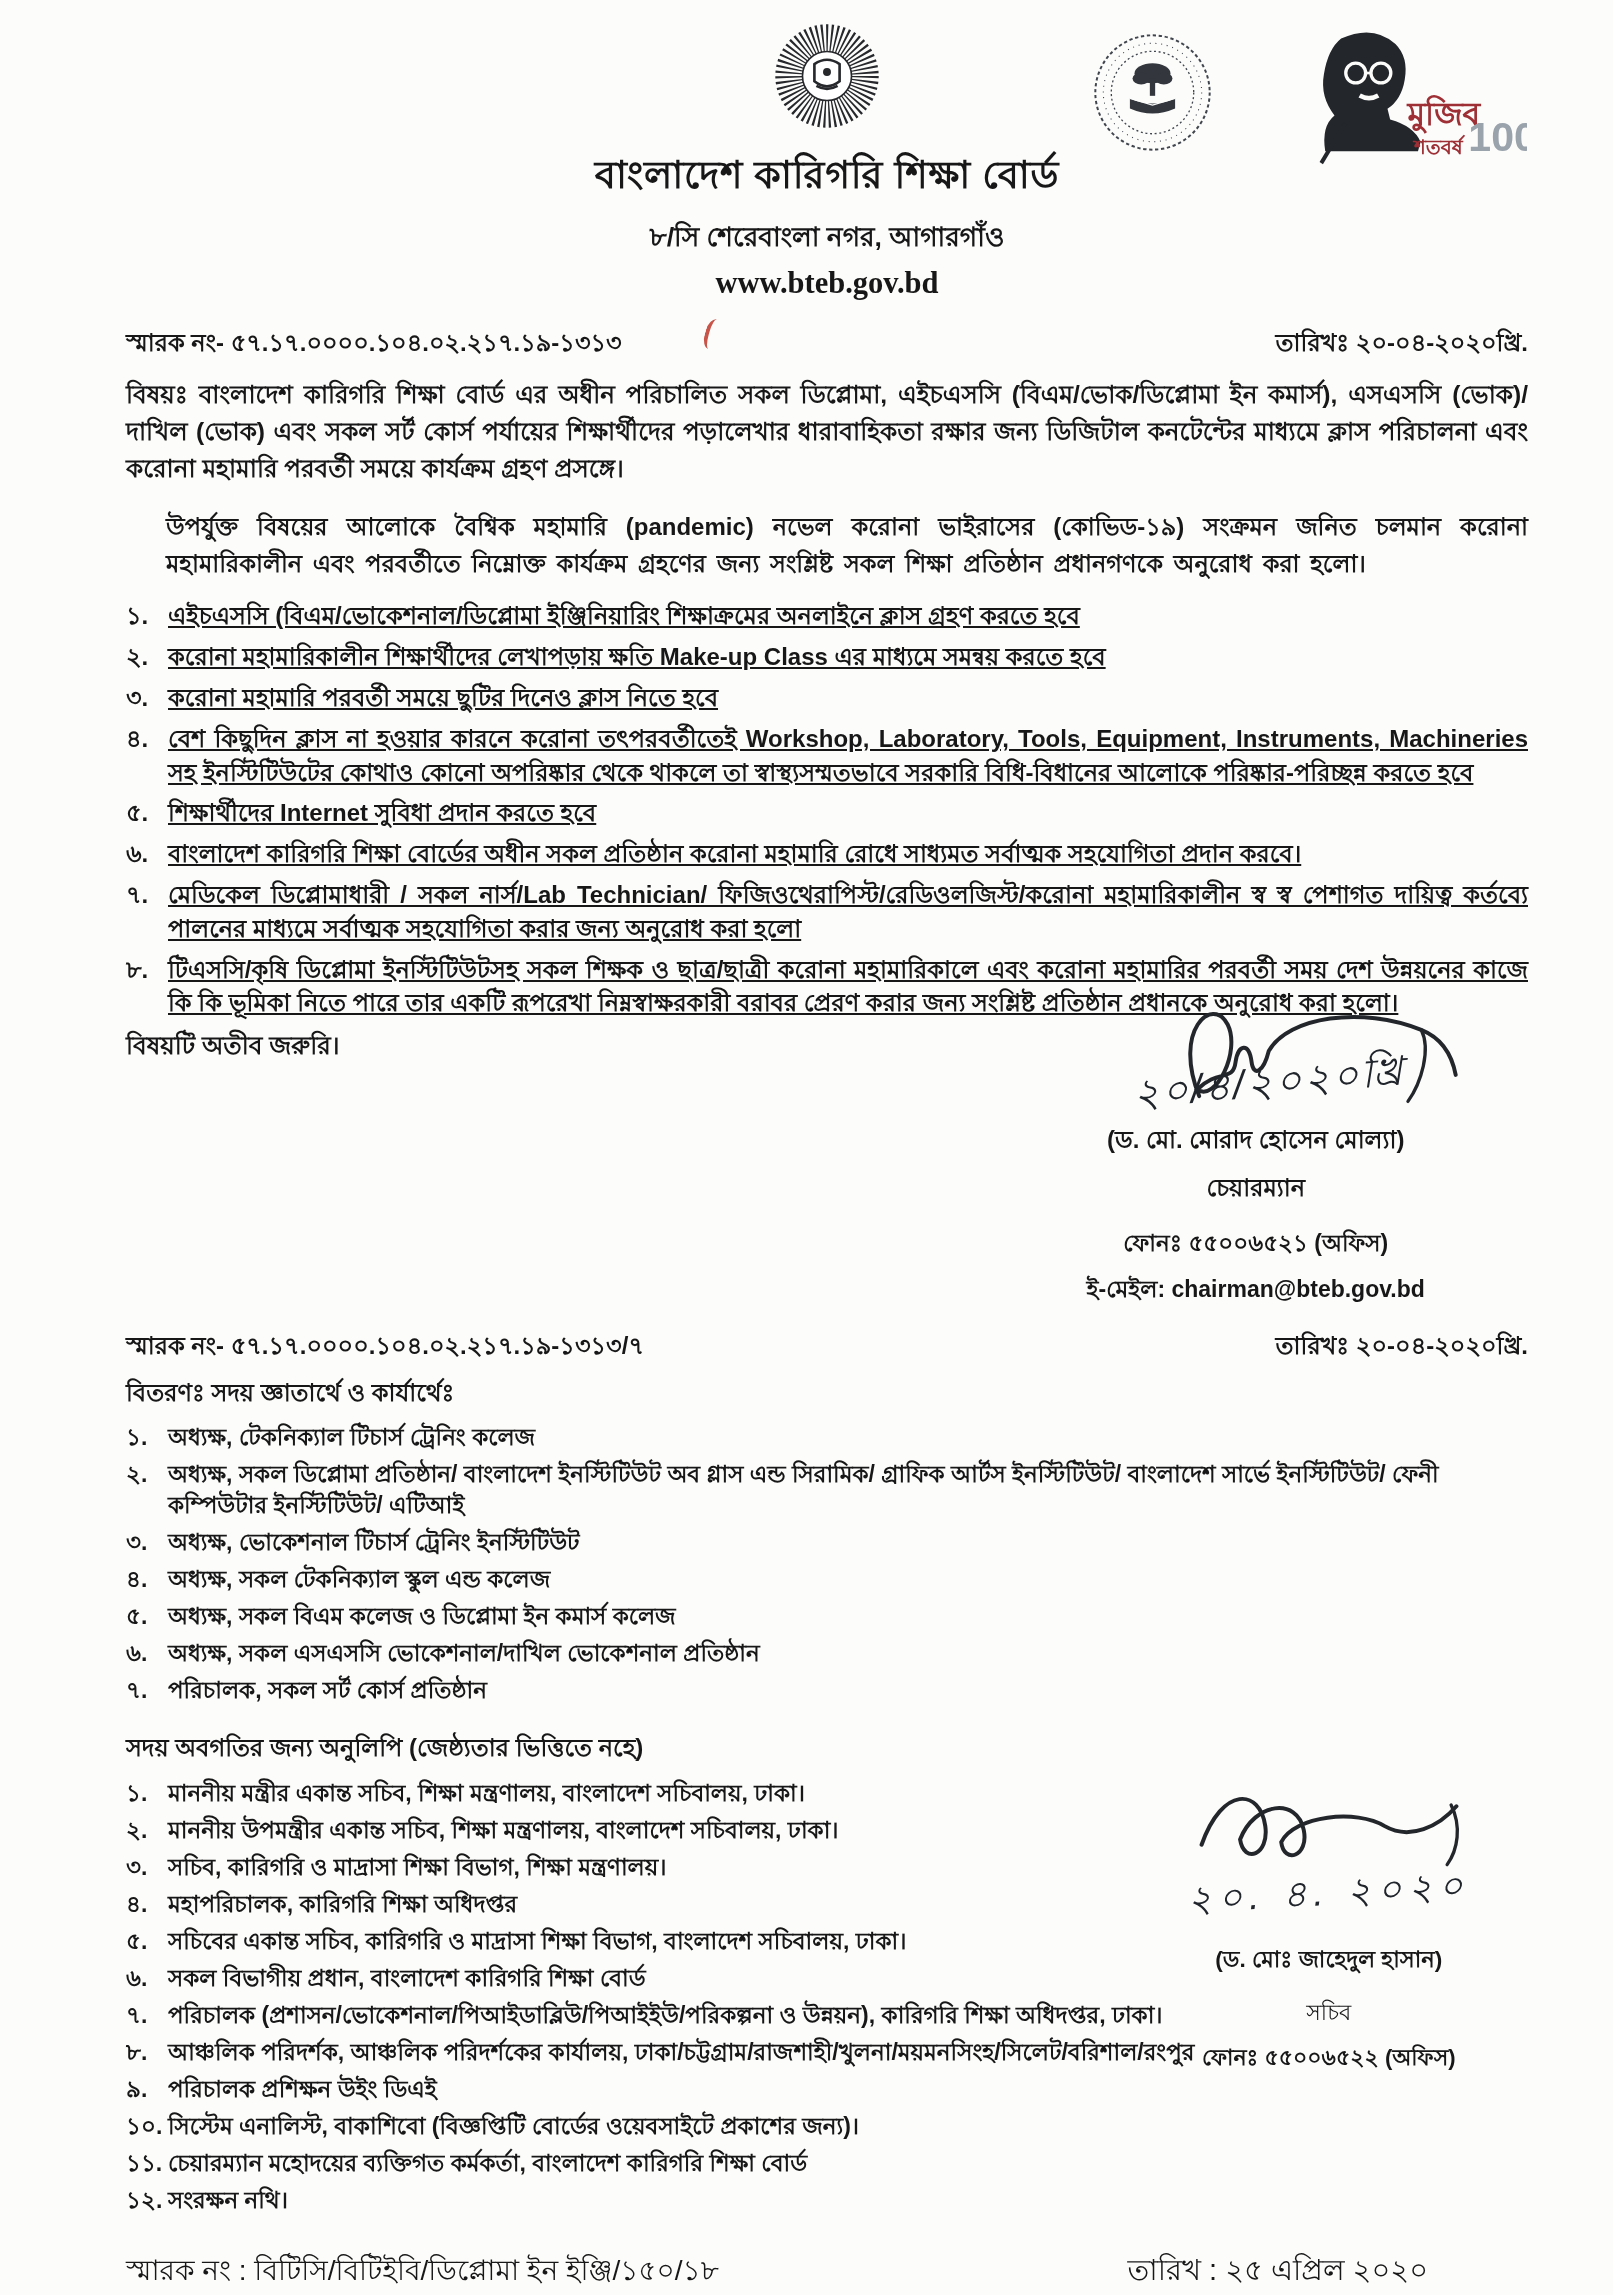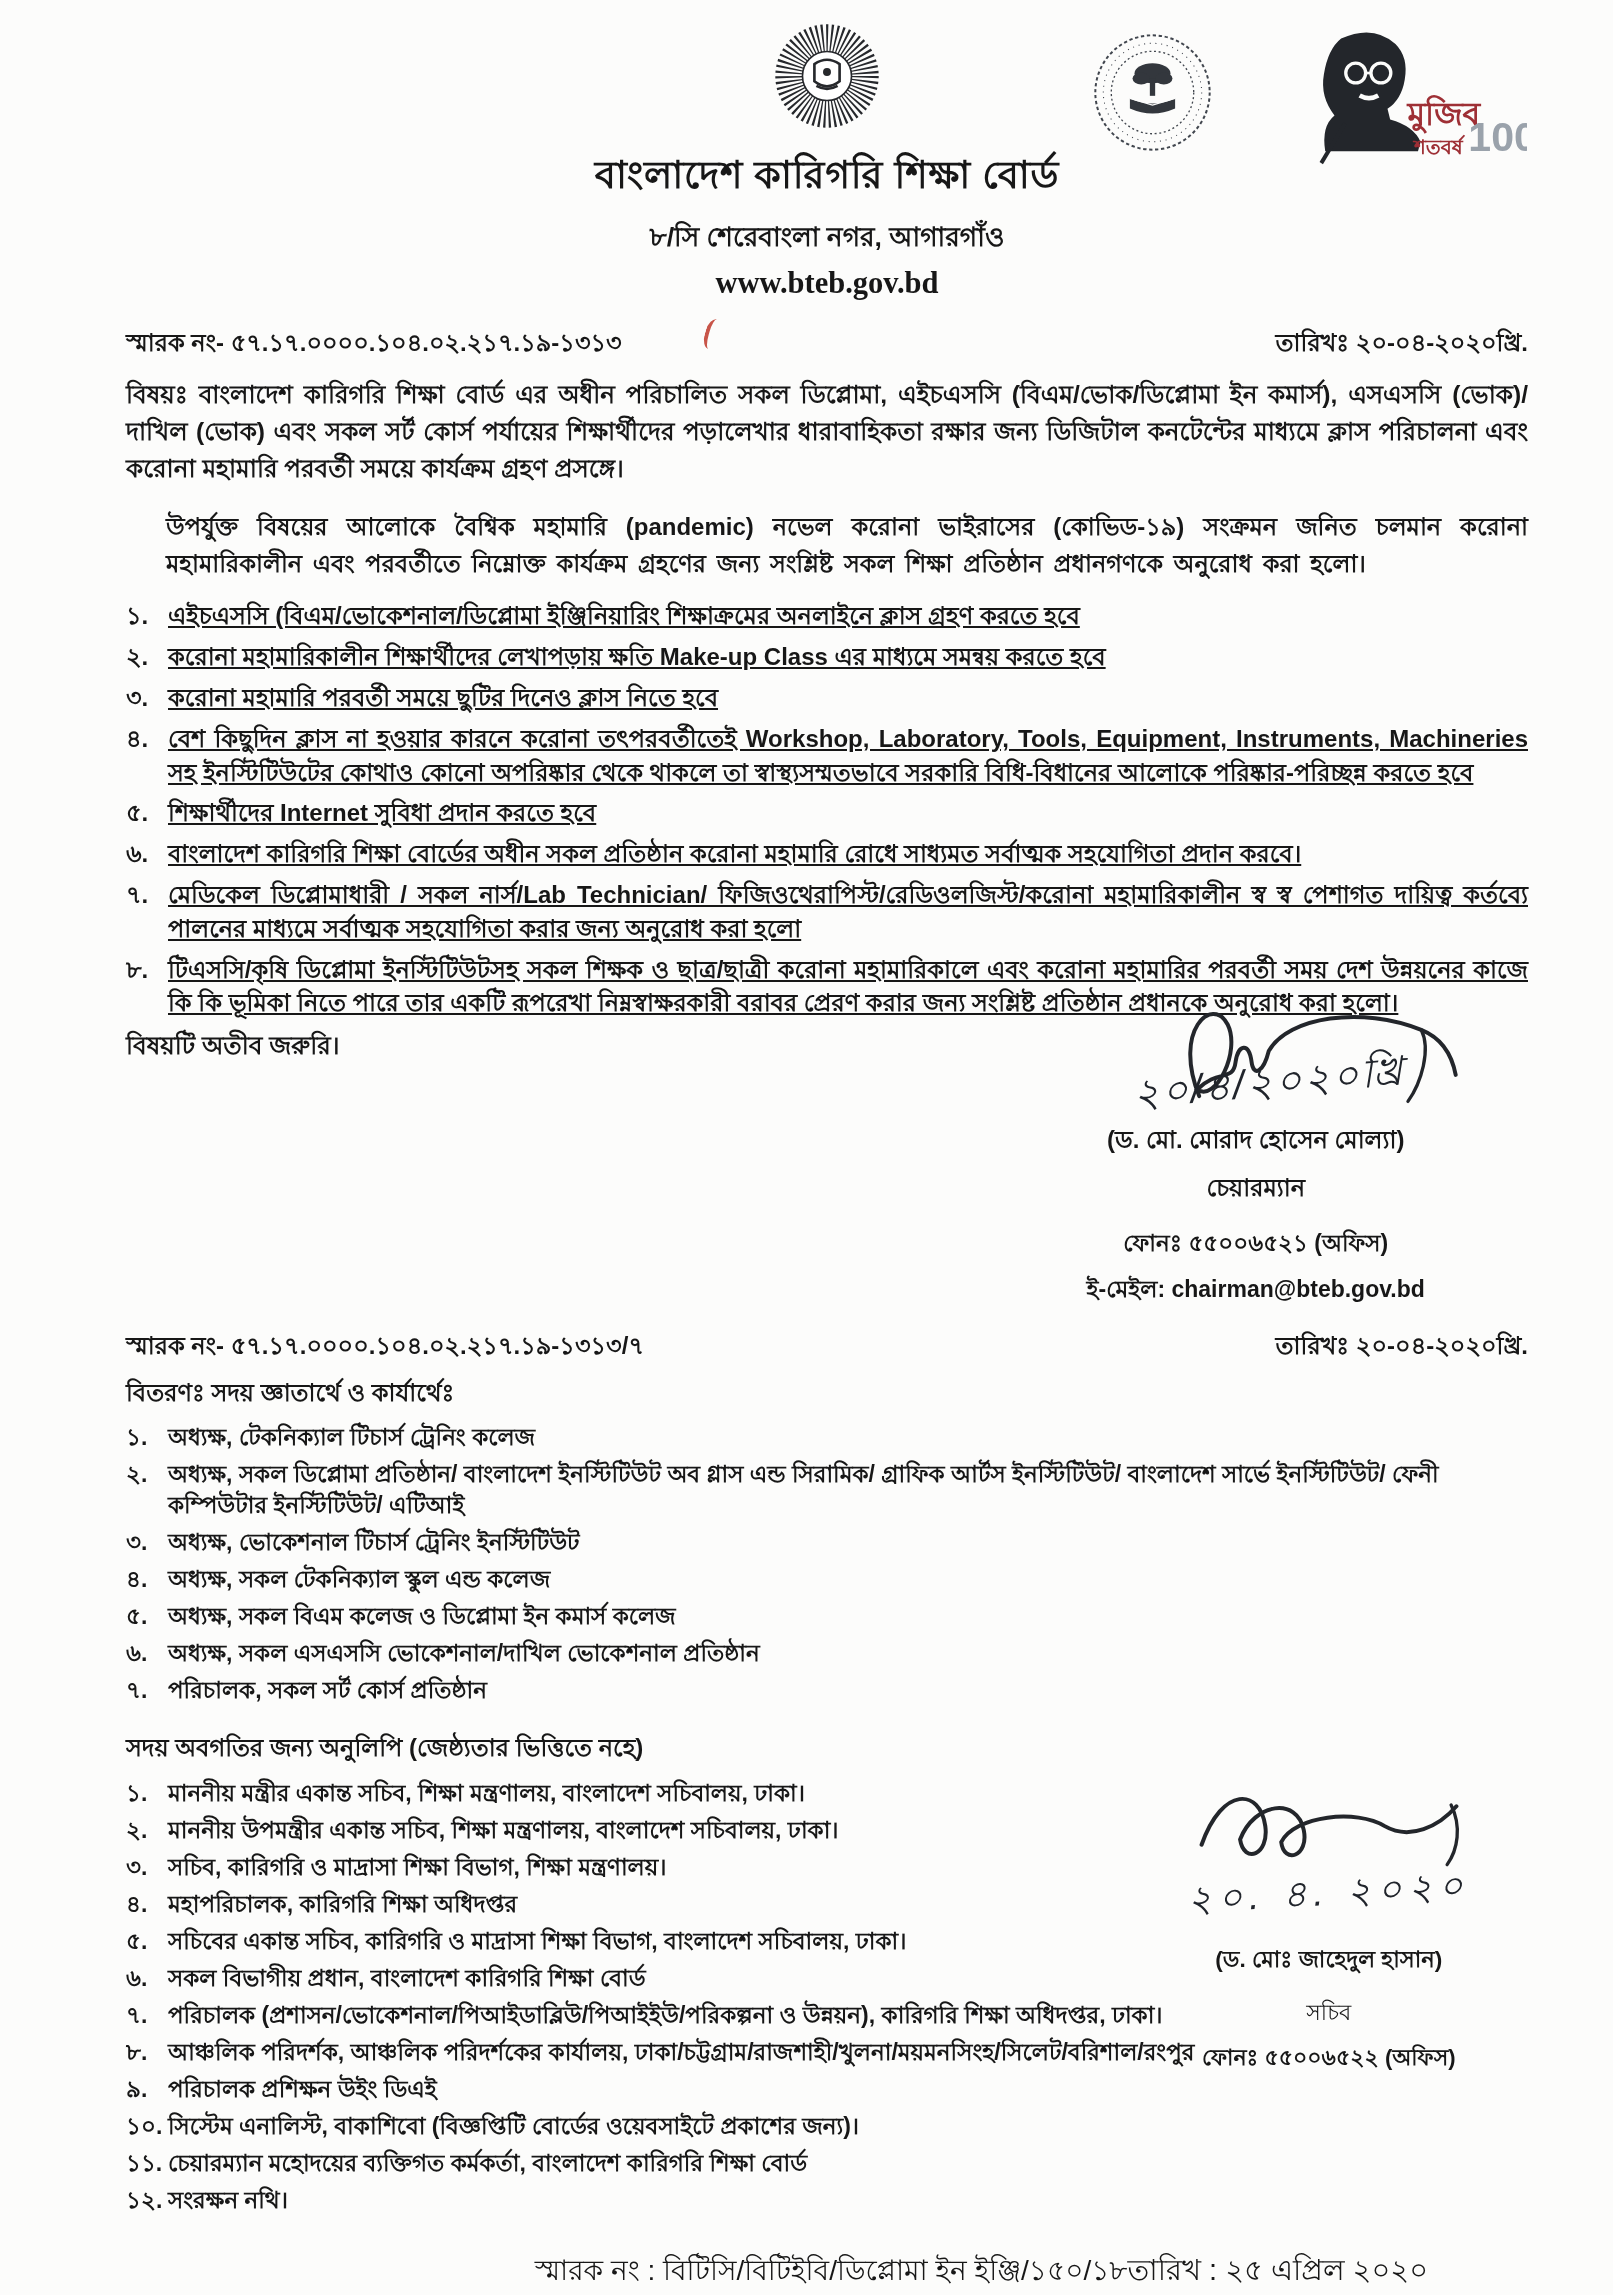--- a/index.html
+++ b/index.html
@@ -47,21 +47,21 @@
   .pli .txt{flex:1;}
   .cc-head{font-size:24px;font-weight:700;margin-top:22.6px;}
   .cc-list{margin-top:9.3px;max-width:1161px;}
   
   .sec-block{position:absolute;right:-13.3px;top:438px;width:425px;text-align:center;}
   .hand-date-sec{font-size:37px;letter-spacing:6.6px;transform:rotate(-3deg);margin-top:-17px;white-space:nowrap;}
   .sec-name{font-size:22.6px;font-weight:700;margin-top:16px;}
   .sec-title{font-size:22px;font-weight:400;margin-top:15px;}
   .sec-phone{font-size:22px;font-weight:700;margin-top:8px;}
   
-  .memo-row3{display:flex;justify-content:flex-end;align-items:baseline;font-size:28px;font-weight:400;margin-top:30.5px;}
+  .memo-row3{display:flex;justify-content:space-between;align-items:baseline;font-size:28px;font-weight:400;margin-top:30.5px;}
   .memo-row3 .date{margin-right:100px;font-size:29px;}
   svg text{font-family:"Liberation Sans","DejaVu Sans",sans-serif;}
 </style>
 </head>
 <body>
 
 <div class="page">
   <div class="content">
 
     <div class="header">

